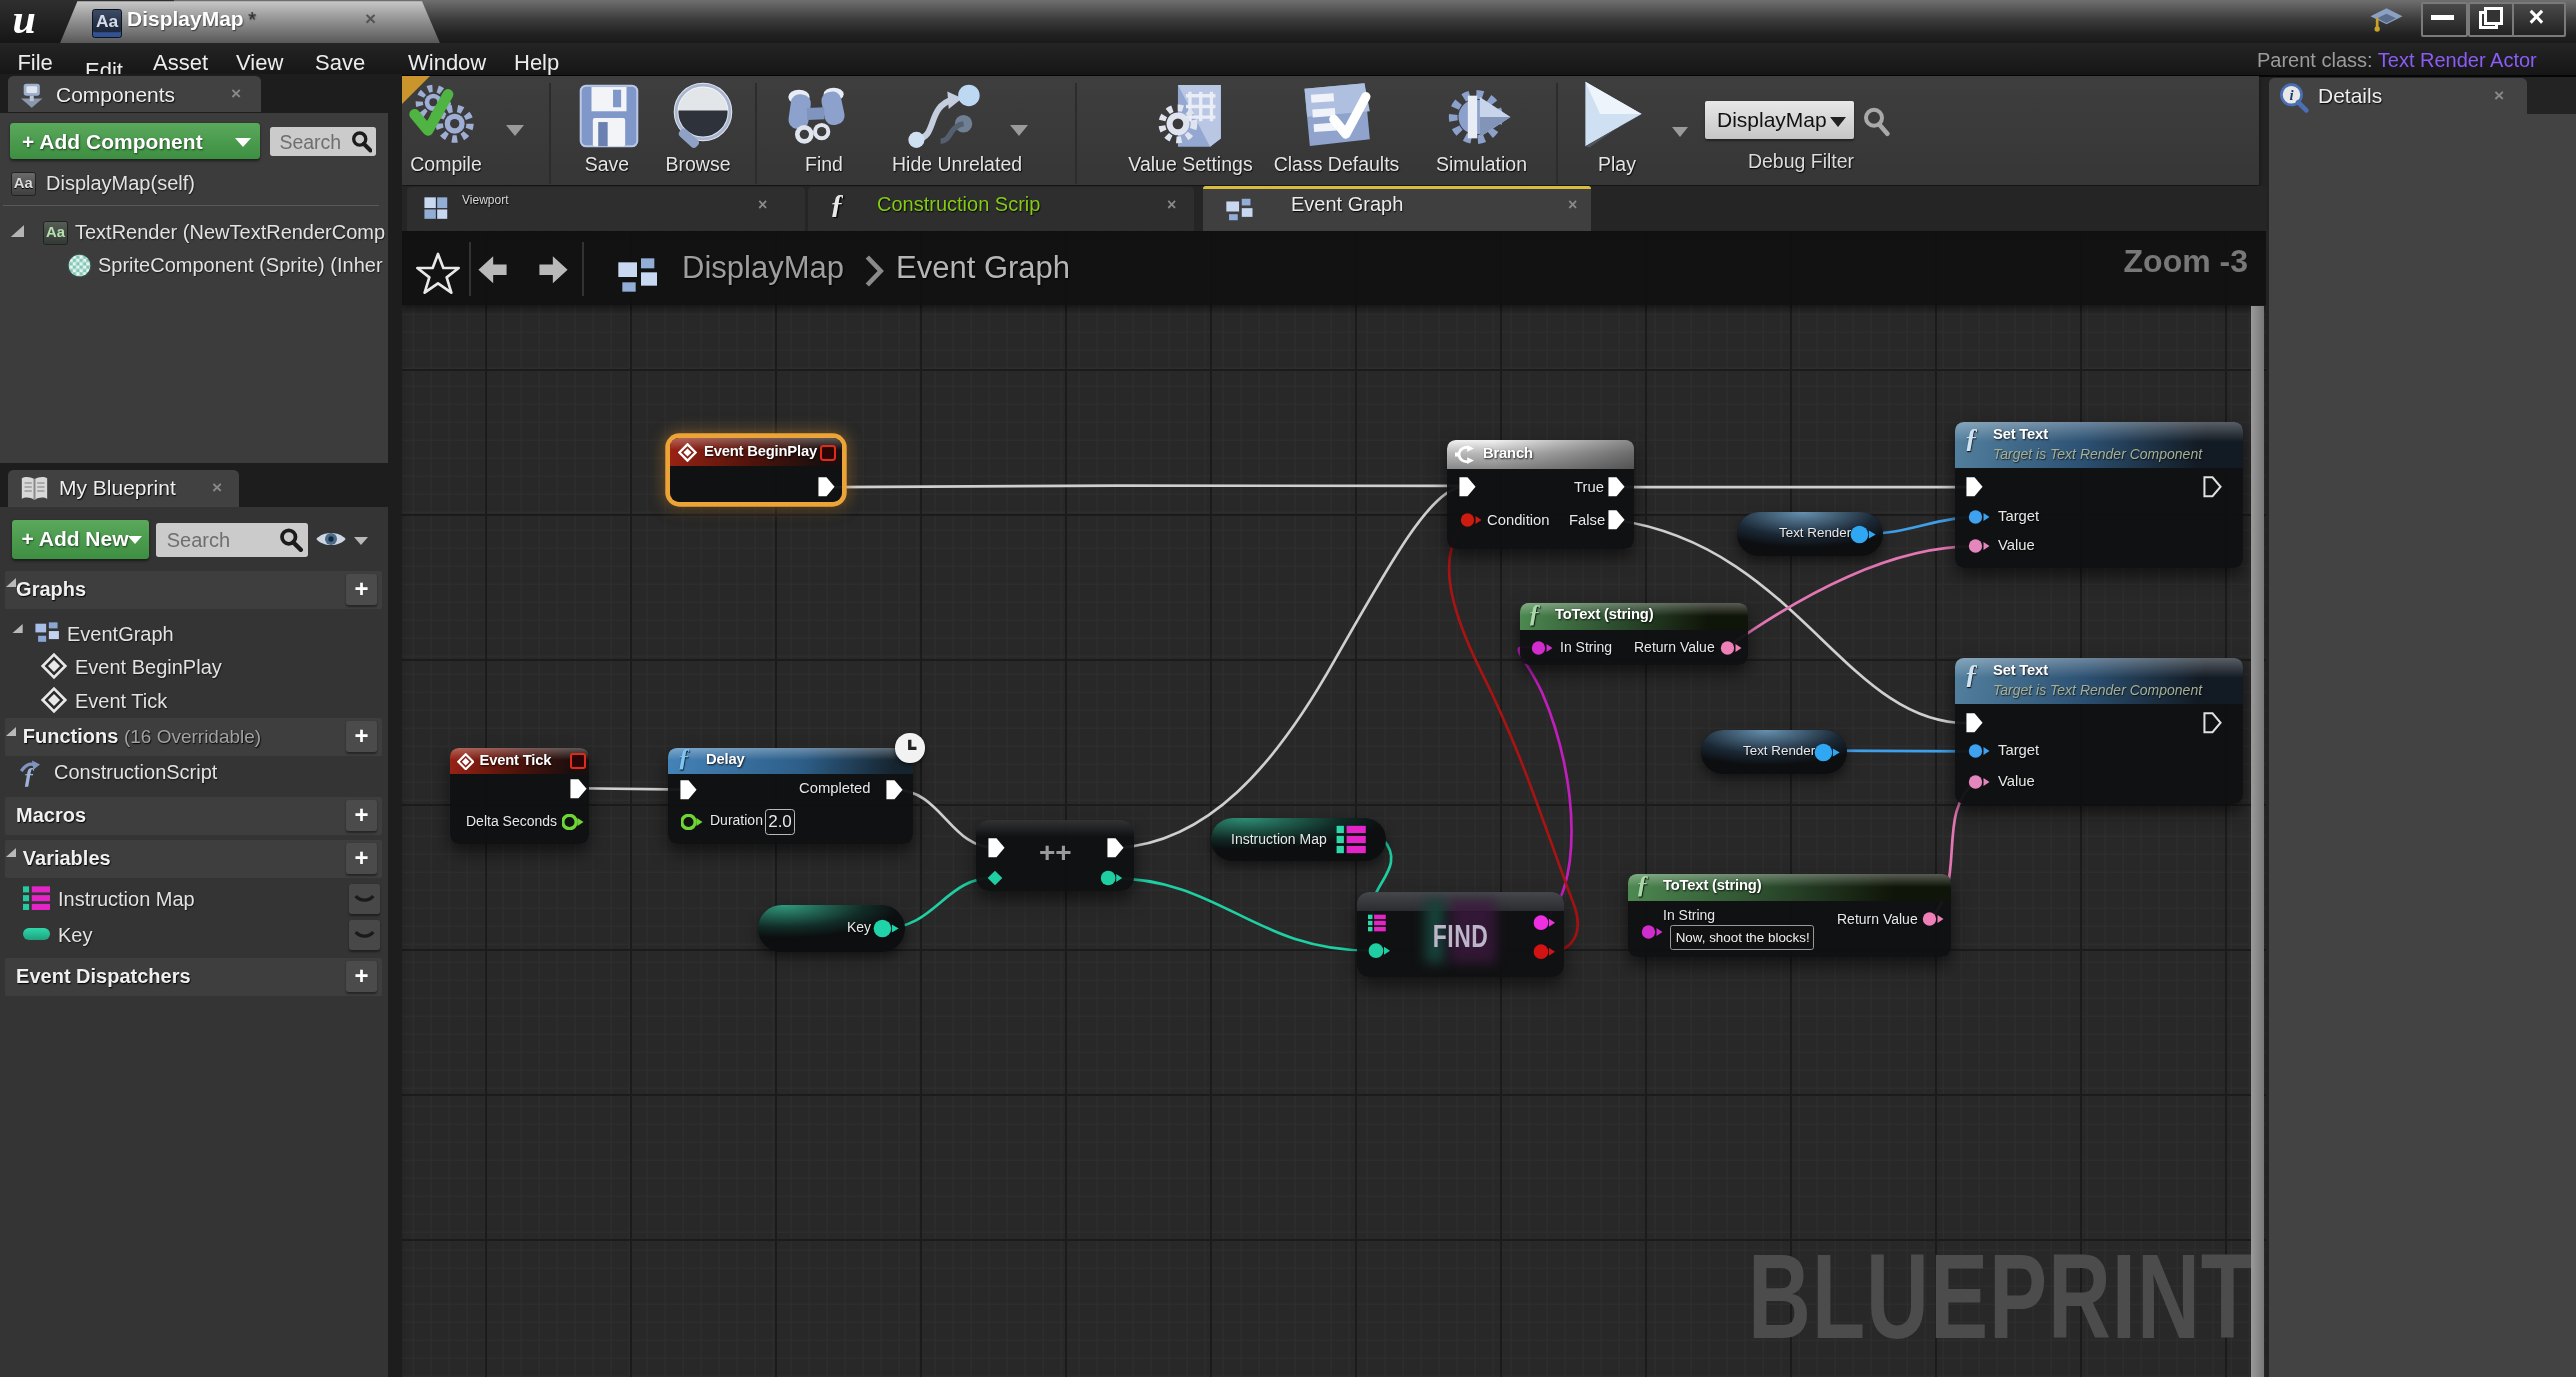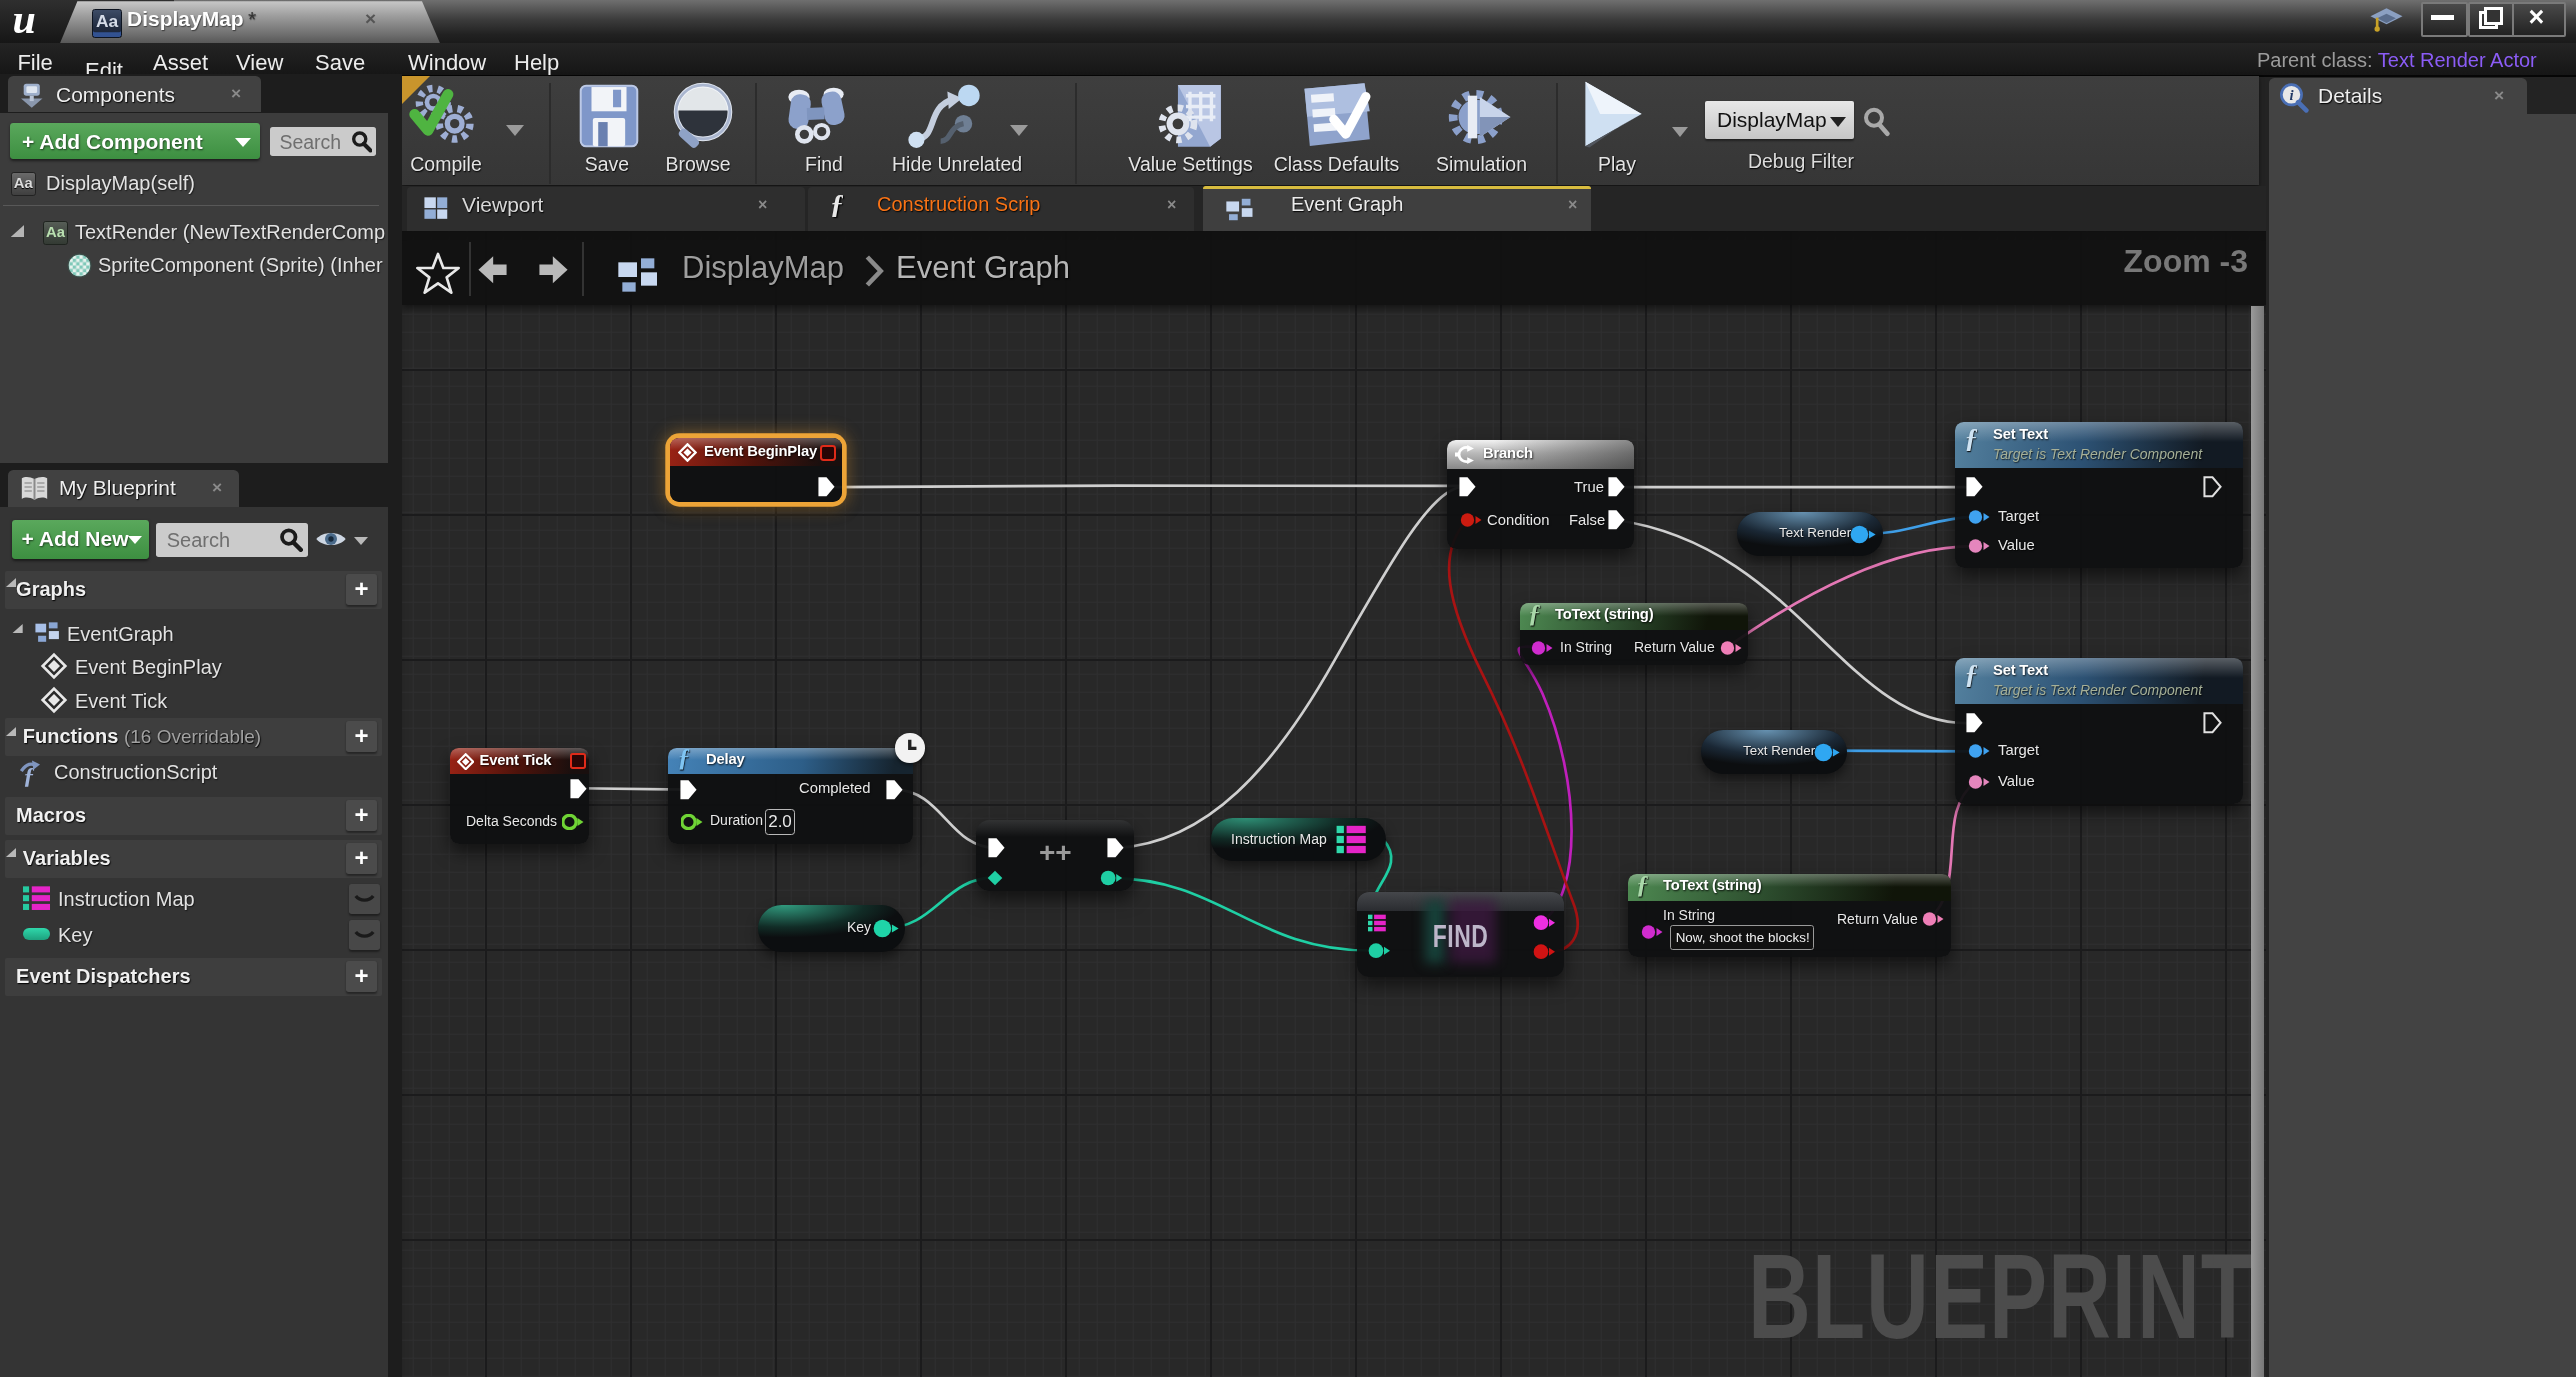--- a/index.html
+++ b/index.html
@@ -316,25 +316,25 @@
   </div>
 
 <div class="abs" style="left:402px;top:186px;width:1864px;height:45px;background:#252525"></div>
 <div class="abs" style="left:407px;top:187px;width:398px;height:44px;background:#2e2e2e;border-radius:4px 4px 0 0"></div>
 <svg class="abs" style="left:423px;top:196px" width="27" height="25.5" viewBox="0 0 40 38">
     <rect x="2" y="2" width="17" height="16" fill="#c8d8f0"></rect>
     <rect x="21" y="2" width="15" height="16" fill="#93aed6"></rect>
     <rect x="2" y="20" width="17" height="14" fill="#93aed6"></rect>
     <rect x="21" y="20" width="15" height="14" fill="#c8d8f0"></rect>
   </svg>
-<div class="abs" style="left:462px;top:193px;font-size:21px;color:#d8d8d8;text-shadow:0.7px 1.3px 1.3px #000">Viewport</div>
+<div class="abs" style="left:462px;top:193px;font-size:12px;color:#d8d8d8;text-shadow:0.7px 1.3px 1.3px #000">Viewport</div>
 <div class="xclose" style="left:758px;top:196px;font-size:16px">×</div>
 <div class="abs" style="left:808px;top:187px;width:386px;height:44px;background:#2e2e2e;border-radius:4px 4px 0 0"></div>
 <div class="abs" style="left:830px;top:188px;font-size:28px;color:#e8e8e8;font-family:'Liberation Serif',serif;font-style:italic;font-weight:bold;text-shadow:1.3px 1.3px 1.3px #000">ƒ</div>
-<div class="abs" style="left:877px;top:193px;font-size:20px;color:#f97316;text-shadow:0.7px 1.3px 1.3px #000">Construction Scrip</div>
+<div class="abs" style="left:877px;top:193px;font-size:20px;color:#84cc16;text-shadow:0.7px 1.3px 1.3px #000">Construction Scrip</div>
 <div class="xclose" style="left:1167px;top:196px;font-size:16px">×</div>
 <div class="abs" style="left:1203px;top:186px;width:388px;height:47px;background:#3f3f3f;border-radius:2.7px 2.7px 0 0;border-top:3.4px solid #d8bc3f"></div>
 <svg class="abs" style="left:1225px;top:196px" width="29.5" height="27" viewBox="0 0 44 40">
     <rect x="2" y="8" width="19" height="15" fill="#c8d8f0"></rect>
     <rect x="25" y="4" width="13" height="10" fill="#93aed6"></rect>
     <rect x="6" y="27" width="13" height="9" fill="#93aed6"></rect>
     <rect x="25" y="18" width="16" height="13" fill="#c8d8f0"></rect>
   </svg>
 <div class="abs" style="left:1291px;top:193px;font-size:20px;color:#ececec;text-shadow:0.7px 1.3px 1.3px #000">Event Graph</div>
 <div class="xclose" style="left:1568px;top:196px;font-size:16px">×</div>

